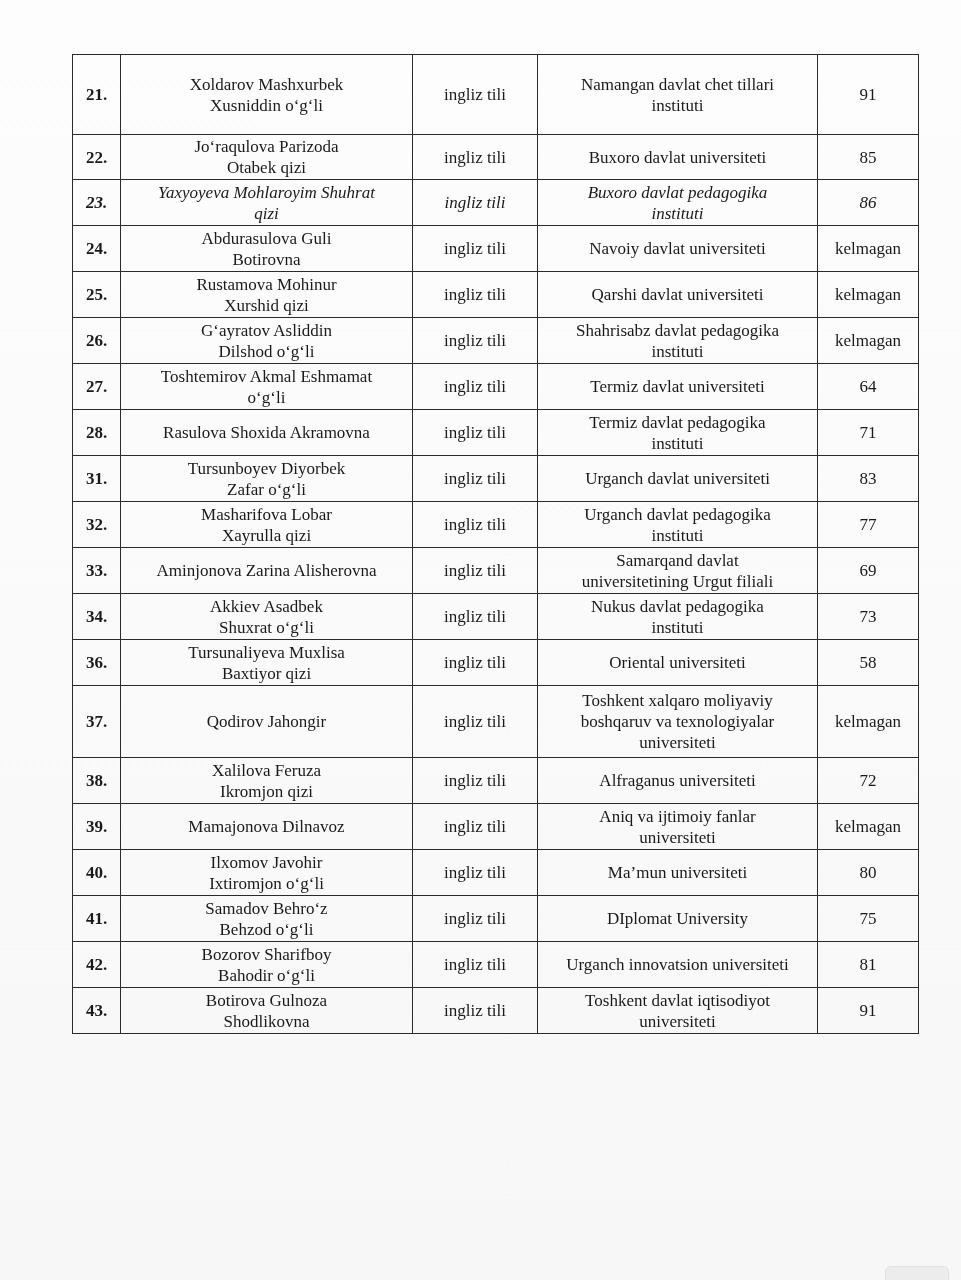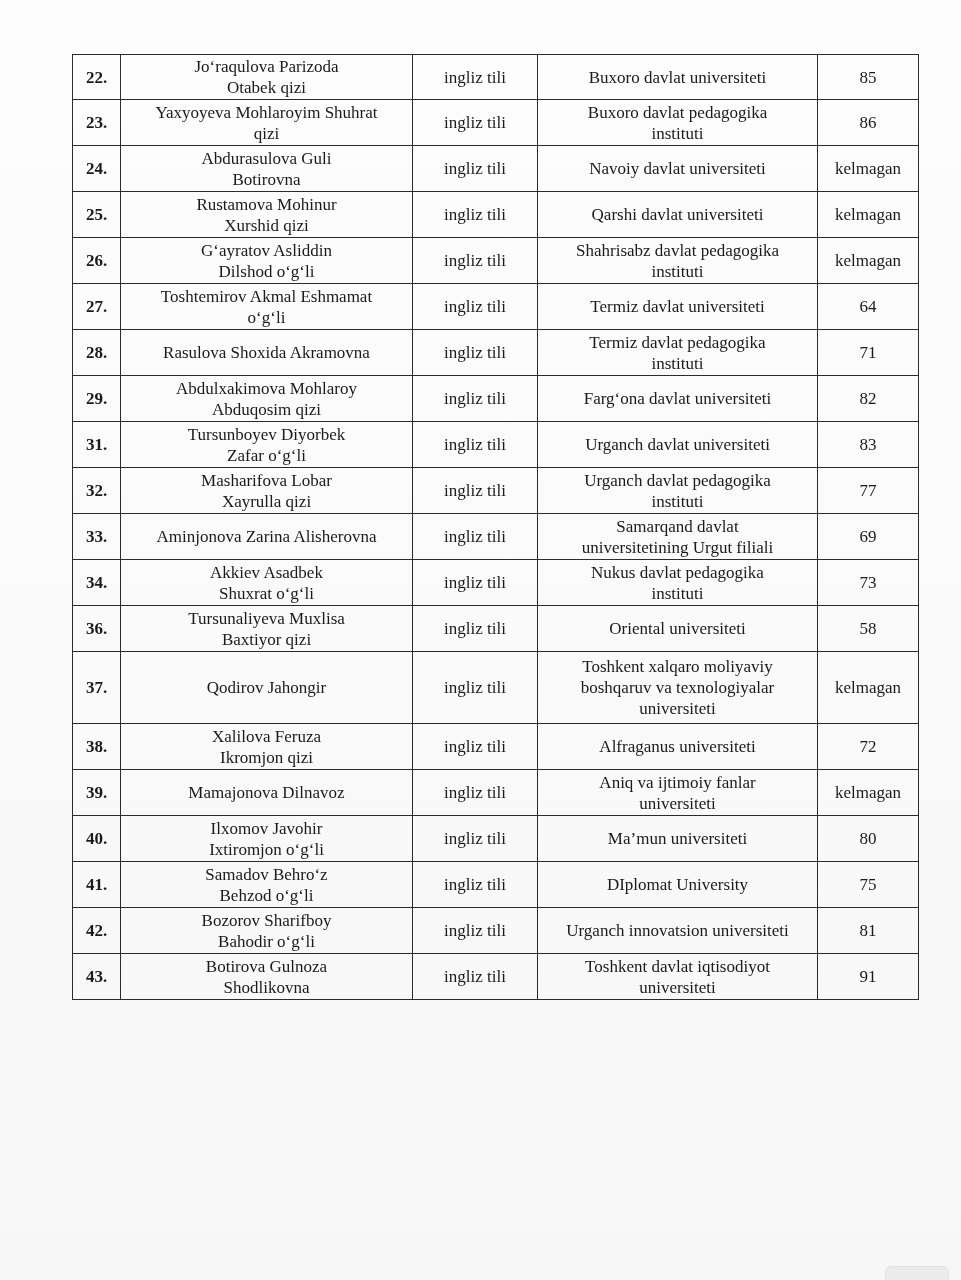--- a/index.html
+++ b/index.html
@@ -37,28 +37,35 @@
 <div class="page">
   <table class="results">
     <colgroup>
       <col class="c-num">
         <col class="c-name">
         <col class="c-subj">
         <col class="c-uni">
         <col class="c-score">
     </colgroup>
     <tbody id="rows">
+        <tr style="height: 80px;">
+          <td class="num">21.</td>
+          <td><span>Xoldarov Mashxurbek</span><br><span>Xusniddin o‘g‘li</span></td>
+          <td>ingliz tili</td>
+          <td><span>Namangan davlat chet tillari</span><br><span>instituti</span></td>
+          <td>91</td>
+        </tr>
         <tr style="height: 44px;">
           <td class="num">22.</td>
           <td><span>Jo‘raqulova Parizoda</span><br><span>Otabek qizi</span></td>
           <td>ingliz tili</td>
           <td><span>Buxoro davlat universiteti</span></td>
           <td>85</td>
         </tr>
-        <tr style="height: 46px;">
+        <tr style="height: 46px; font-style: italic;">
           <td class="num">23.</td>
           <td><span>Yaxyoyeva Mohlaroyim Shuhrat</span><br><span>qizi</span></td>
           <td>ingliz tili</td>
           <td><span>Buxoro davlat pedagogika</span><br><span>instituti</span></td>
           <td>86</td>
         </tr>
         <tr style="height: 46px;">
           <td class="num">24.</td>
           <td><span>Abdurasulova Guli</span><br><span>Botirovna</span></td>
           <td>ingliz tili</td>
@@ -85,27 +92,20 @@
           <td>ingliz tili</td>
           <td><span>Termiz davlat universiteti</span></td>
           <td>64</td>
         </tr>
         <tr style="height: 46px;">
           <td class="num">28.</td>
           <td><span>Rasulova Shoxida Akramovna</span></td>
           <td>ingliz tili</td>
           <td><span>Termiz davlat pedagogika</span><br><span>instituti</span></td>
           <td>71</td>
-        </tr>
-        <tr style="height: 46px;">
-          <td class="num">29.</td>
-          <td><span>Abdulxakimova Mohlaroy</span><br><span>Abduqosim qizi</span></td>
-          <td>ingliz tili</td>
-          <td><span>Farg‘ona davlat universiteti</span></td>
-          <td>82</td>
         </tr>
         <tr style="height: 46px;">
           <td class="num">31.</td>
           <td><span>Tursunboyev Diyorbek</span><br><span>Zafar o‘g‘li</span></td>
           <td>ingliz tili</td>
           <td><span>Urganch davlat universiteti</span></td>
           <td>83</td>
         </tr>
         <tr style="height: 46px;">
           <td class="num">32.</td>

